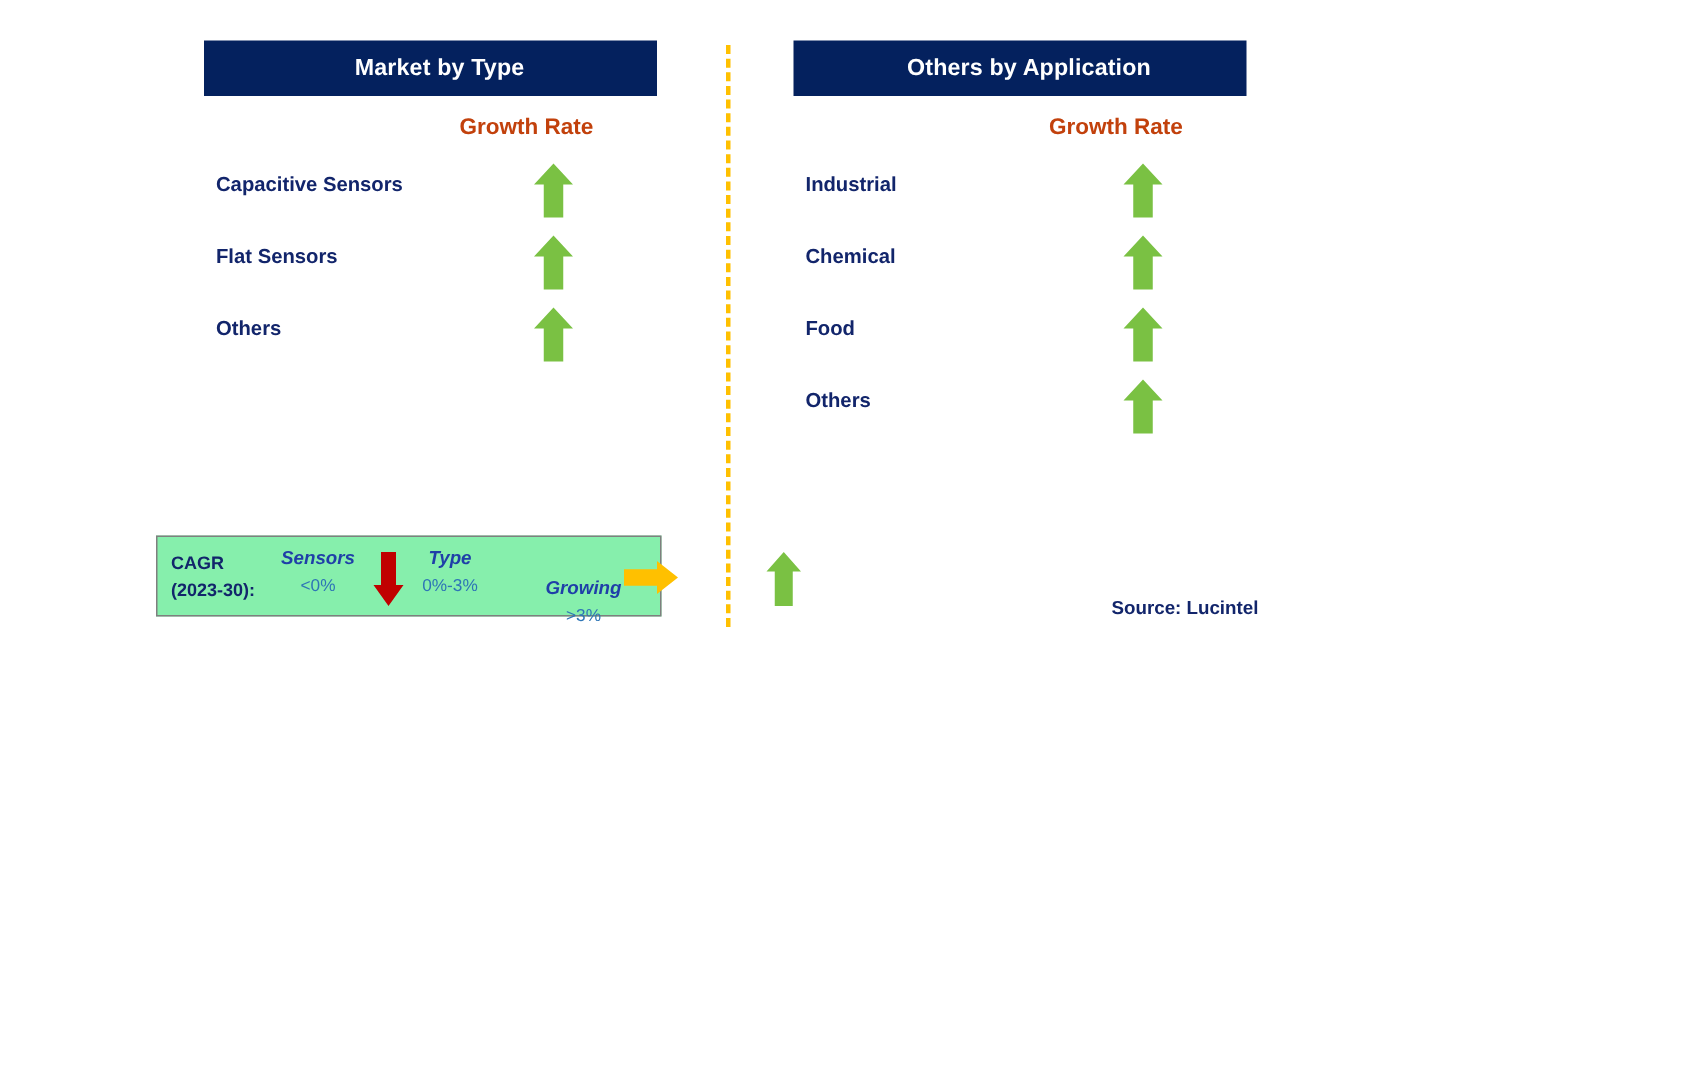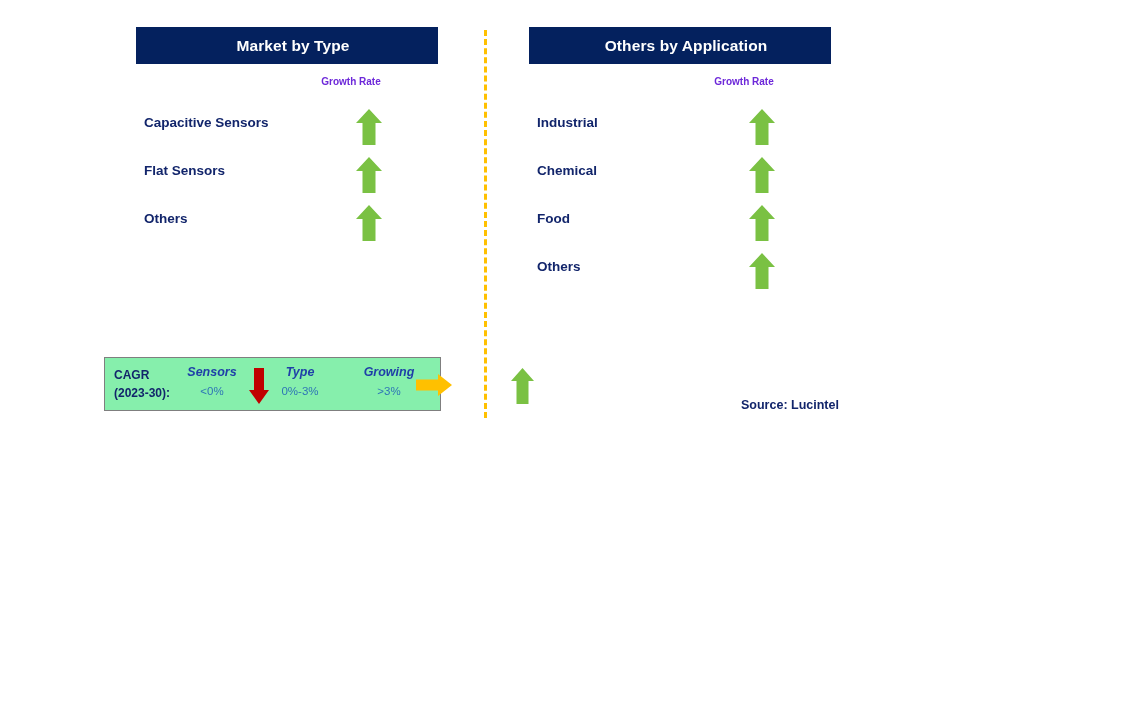--- a/index.html
+++ b/index.html
@@ -40,22 +40,22 @@
     font-weight: bold;
     letter-spacing: 0.1px;
     margin-left: 12px;
   }
 
   .growth-rate-label {
     position: absolute;
     top: 76px;
     width: 100%;
     text-align: center;
-    color: #6d28d9;
-    font-size: 10px;
+    color: #c2410c;
+    font-size: 15px;
     font-weight: bold;
     left: 64px;
   }
 
   .rows {
     position: absolute;
     top: 104px;
     left: 0;
     width: 100%;
   }
@@ -127,21 +127,21 @@
   }
   .legend-range {
     color: #2e75b6;
     font-size: 11.5px;
     display: block;
     line-height: 16px;
     margin-top: 3px;
   }
   #legend-neg   { left: 72px;  width: 70px; }
   #legend-flat  { left: 160px; width: 70px; }
-  #legend-grow  { left: 248px; width: 72px; }
+  #legend-grow  { left: 248px; width: 72px; margin-top: 20px; }
 
   .legend-icon { position: absolute; }
   #legend-icon-neg  { left: 143px; top: 9px;  width: 22px; height: 38px; }
   #legend-icon-flat { left: 310px; top: 15px; width: 38px; height: 24px; }
   #legend-icon-grow { left: 405px; top: 9px;  width: 25px; height: 38px; }
 
   #source-note {
     position: absolute;
     left: 741px;
     top: 398px;

